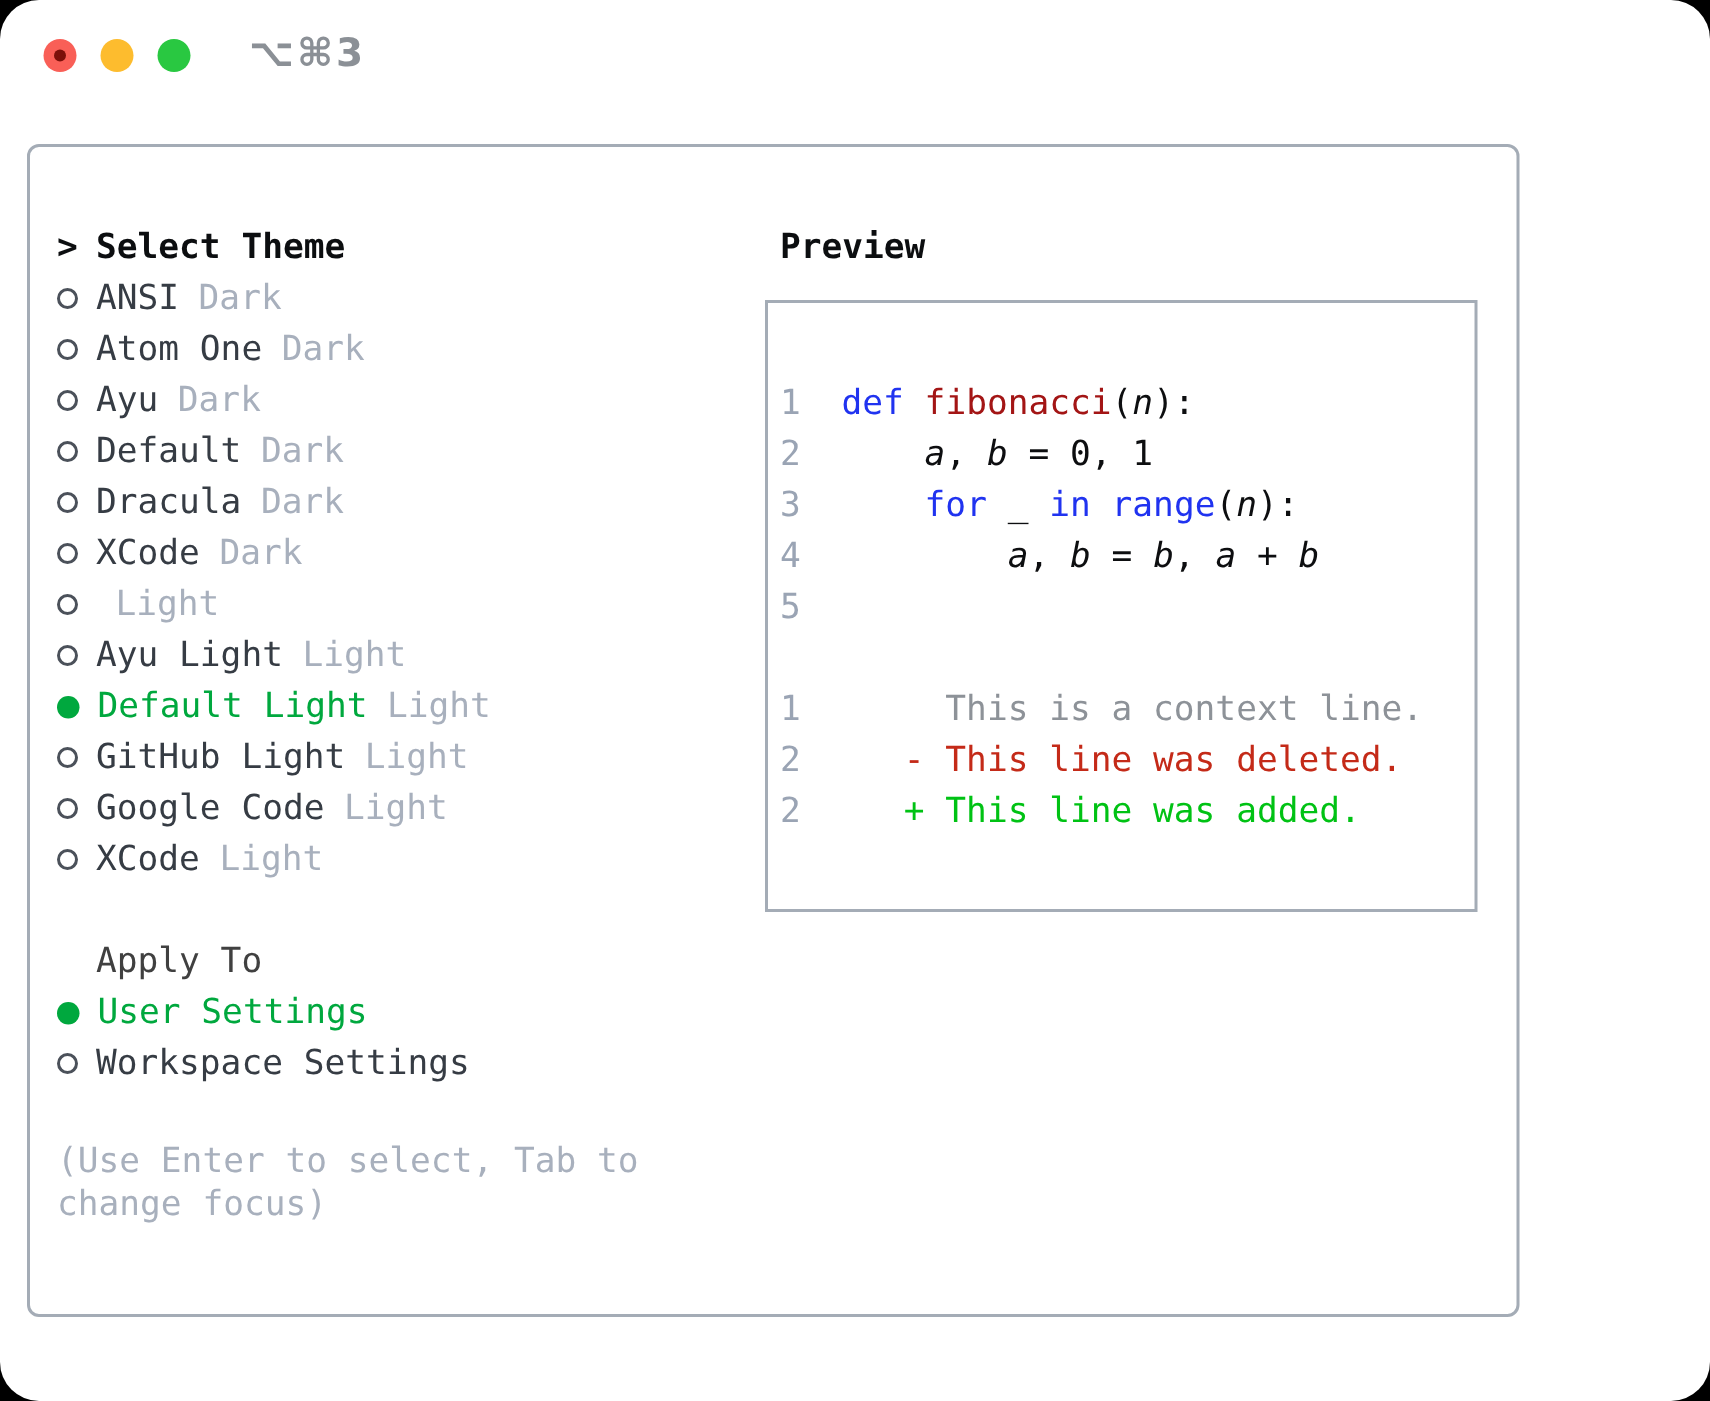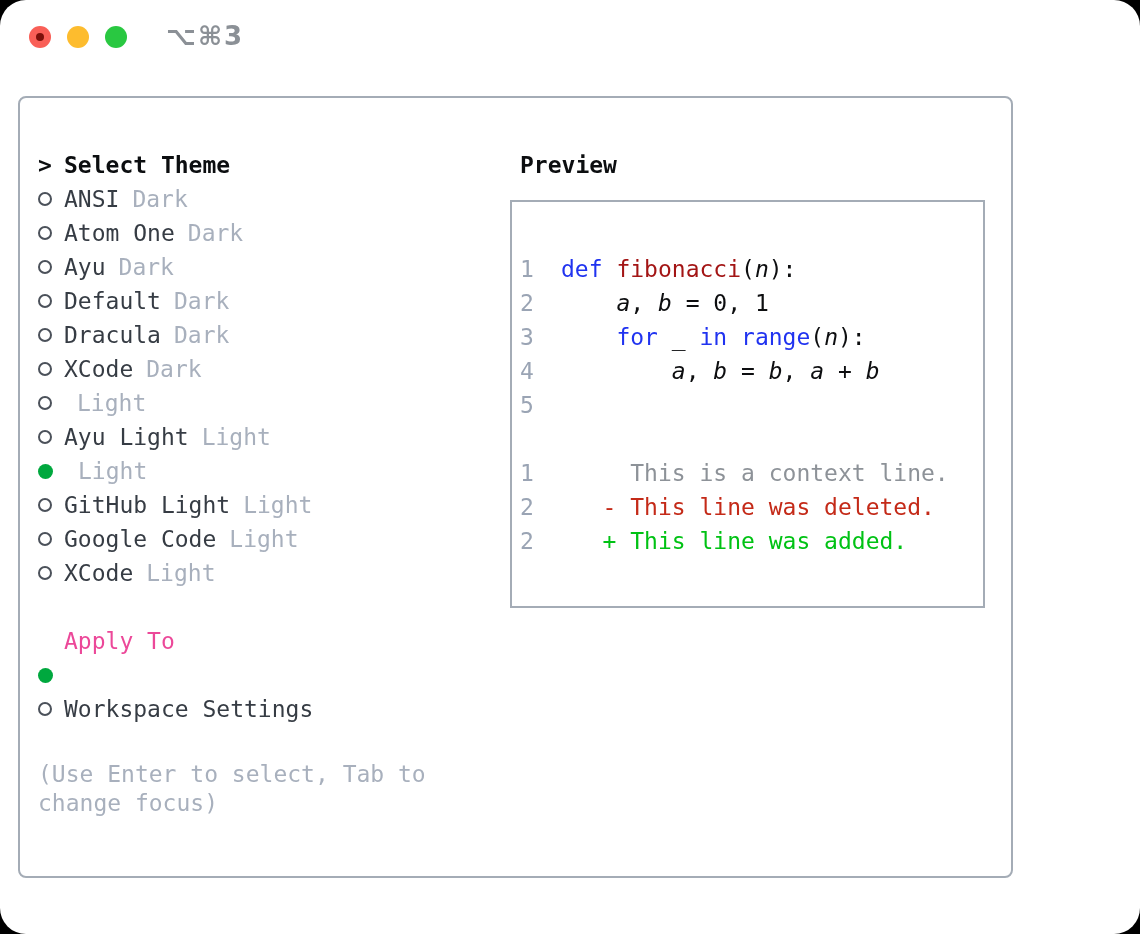--- a/index.html
+++ b/index.html
@@ -17,21 +17,21 @@
     letter-spacing:2px;color:#8b9096;font-family:"DejaVu Sans", sans-serif;}
   
   .mainbox{position:absolute;left:18px;top:96px;width:995px;height:782px;
     border:2px solid var(--border_gray,#a4acb6);border-radius:8px;box-sizing:border-box;}
   
   #left-col{position:absolute;left:18px;top:50px;width:440px;font-size:23px;line-height:34px;}
   .row{display:flex;align-items:center;height:34px;white-space:pre;}
   .spacer{height:34px;}
   .prefix{display:inline-block;width:26px;font-weight:700;color:#0c0e10;flex:0 0 26px;}
   .hdr{font-weight:700;color:#0c0e10;}
-  .hdr2{color:#ec4899;}
+  .hdr2{color:#404040;}
   .bullet{box-sizing:border-box;width:14px;height:14px;border-radius:50%;
     border:2px solid #4b515a;margin:0 12px 0 0;flex:0 0 14px;}
   .bullet.sel{width:15px;height:15px;flex-basis:15px;border:none;background:var(--accent_green,#00a83e);}
   .name{color:var(--text_dark,#363c44);}
   .name.selname{color:var(--accent_green,#00a83e);}
   .tag{color:var(--muted_gray,#a8b0bd);margin-left:13px;}
   .help{width:412px;color:var(--muted_gray,#a8b0bd);font-size:23px;line-height:29px;margin-top:34px;}
   
   .preview-label{position:absolute;left:500px;top:50px;height:34px;line-height:34px;
     font-size:23px;font-weight:700;color:#0c0e10;}
@@ -65,27 +65,27 @@
     <div id="left-col">
         <div class="row"><span class="prefix">&gt;</span><span class="hdr">Select Theme</span></div>
         <div class="row"><span class="bullet"></span><span class="name">ANSI</span><span class="tag">Dark</span></div>
         <div class="row"><span class="bullet"></span><span class="name">Atom One</span><span class="tag">Dark</span></div>
         <div class="row"><span class="bullet"></span><span class="name">Ayu</span><span class="tag">Dark</span></div>
         <div class="row"><span class="bullet"></span><span class="name">Default</span><span class="tag">Dark</span></div>
         <div class="row"><span class="bullet"></span><span class="name">Dracula</span><span class="tag">Dark</span></div>
         <div class="row"><span class="bullet"></span><span class="name">XCode</span><span class="tag">Dark</span></div>
         <div class="row"><span class="bullet"></span><span class="tag">Light</span></div>
         <div class="row"><span class="bullet"></span><span class="name">Ayu Light</span><span class="tag">Light</span></div>
-        <div class="row"><span class="bullet sel"></span><span class="tag">Light</span></div>
+        <div class="row"><span class="bullet sel"></span><span class="name selname">Default Light</span><span class="tag">Light</span></div>
         <div class="row"><span class="bullet"></span><span class="name">GitHub Light</span><span class="tag">Light</span></div>
         <div class="row"><span class="bullet"></span><span class="name">Google Code</span><span class="tag">Light</span></div>
         <div class="row"><span class="bullet"></span><span class="name">XCode</span><span class="tag">Light</span></div>
         <div class="spacer"></div>
         <div class="row"><span class="prefix"></span><span class="hdr2">Apply To</span></div>
-        <div class="row"><span class="bullet sel"></span></div>
+        <div class="row"><span class="bullet sel"></span><span class="name selname">User Settings</span></div>
         <div class="row"><span class="bullet"></span><span class="name">Workspace Settings</span></div>
       <div class="help">(Use Enter to select, Tab to change focus)</div>
     </div>
 
     <div class="preview-label">Preview</div>
     <div class="preview-box">
       <div id="code-block">
           <div class="pline"><span class="ln">1</span><span class="ptxt"><span class="tk-kw">def</span><span class="tk-pl"> </span><span class="tk-fn">fibonacci</span><span class="tk-pl">(</span><span class="tk-id">n</span><span class="tk-pl">):</span></span></div>
           <div class="pline"><span class="ln">2</span><span class="ptxt"><span class="tk-pl">    </span><span class="tk-id">a</span><span class="tk-pl">, </span><span class="tk-id">b</span><span class="tk-pl"> = 0, 1</span></span></div>
           <div class="pline"><span class="ln">3</span><span class="ptxt"><span class="tk-pl">    </span><span class="tk-kw">for</span><span class="tk-pl"> _ </span><span class="tk-kw">in</span><span class="tk-pl"> </span><span class="tk-kw">range</span><span class="tk-pl">(</span><span class="tk-id">n</span><span class="tk-pl">):</span></span></div>

